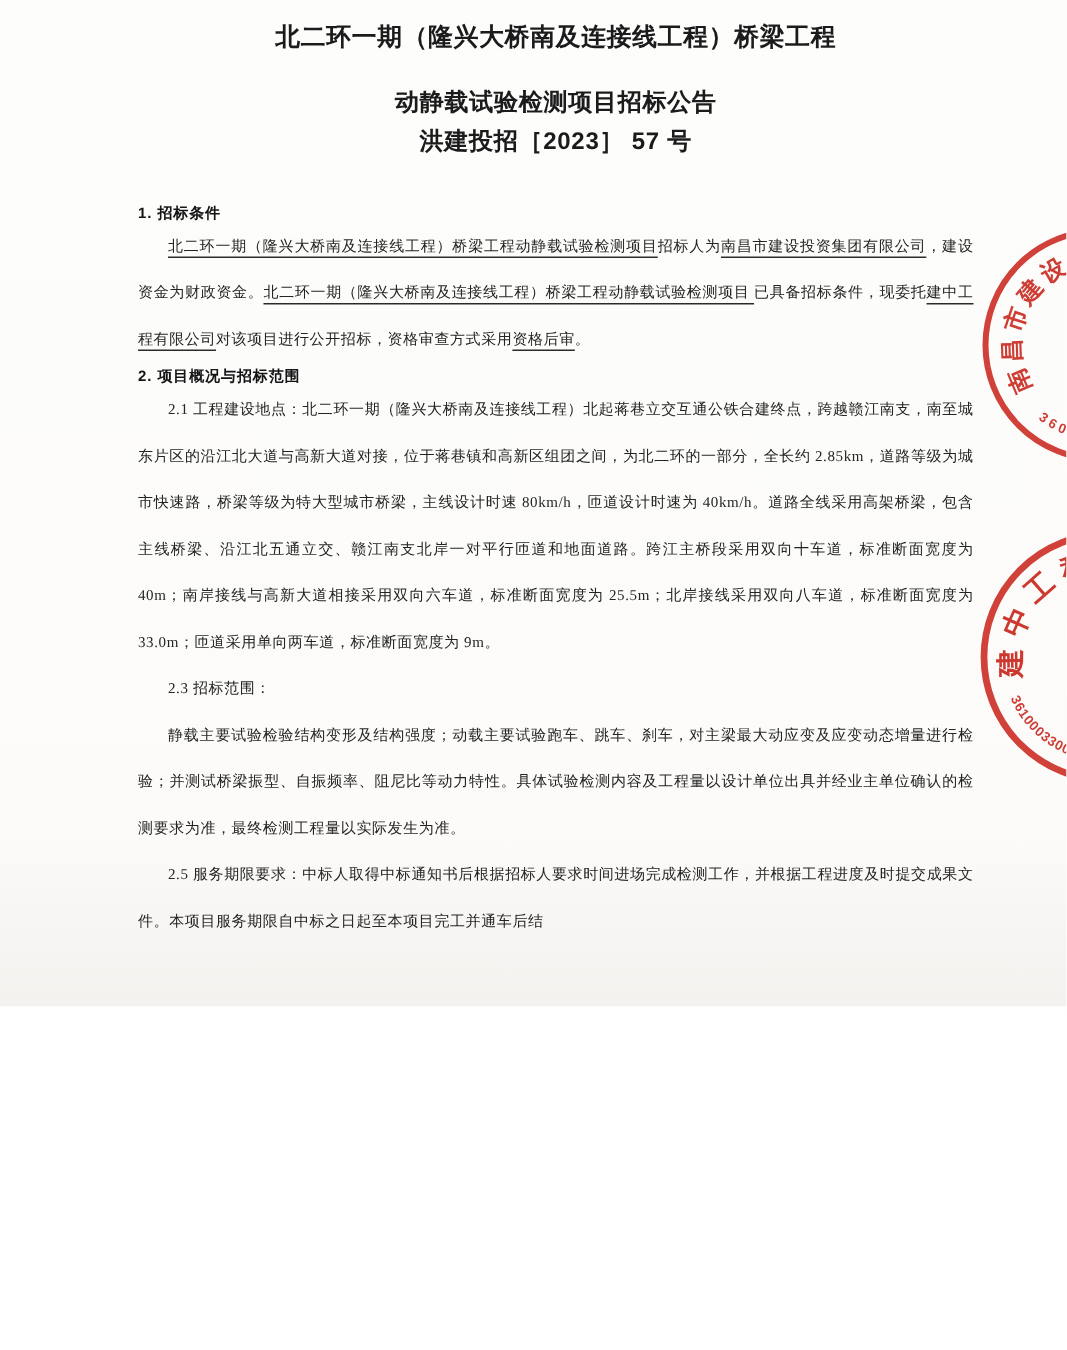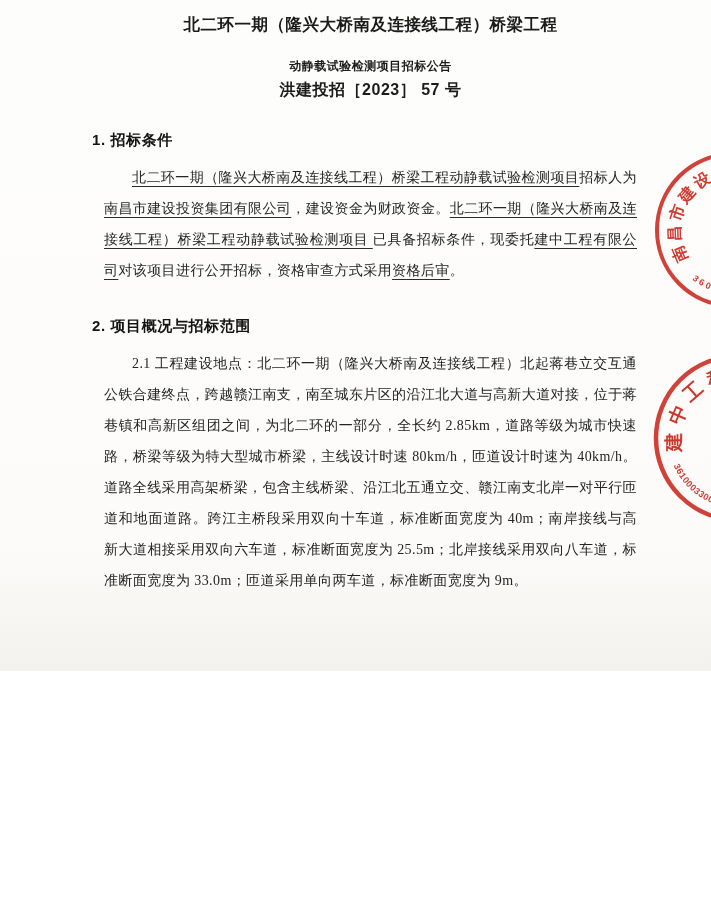--- a/index.html
+++ b/index.html
@@ -14,31 +14,31 @@
   }
   .content{
     position:absolute;left:92px;top:0;width:557px;
   }
   .doc-title{
     font-family:"Liberation Sans","DejaVu Sans",sans-serif;
     font-weight:bold;color:#1b1b1b;
     text-align:center;letter-spacing:0.5px;
   }
   .t1{font-size:16.5px;margin:14px 0 0 0;}
-  .t2{font-size:12px;margin:22px 0 0 0;}
+  .t2{font-size:16px;margin:22px 0 0 0;}
   .t3{font-size:16px;margin:5px 0 0 0;}
   .sec-heading{
     font-family:"Liberation Sans","DejaVu Sans",sans-serif;
-    font-weight:bold;font-size:15px;color:#141414;
+    font-weight:bold;font-size:10px;color:#141414;
     letter-spacing:0.6px;margin:0;
   }
   .h1x{margin-top:30px;}
-  .h2x{margin-top:31px;}
+  .h2x{margin-top:2px;}
   p.body{
-    margin:12px;font-size:14px;line-height:31px;
+    margin:0;font-size:10px;line-height:31px;
     letter-spacing:0.4px;text-align:justify;text-indent:2em;
     color:#242424;
   }
   .p1{margin-top:8px;}
   .p21{margin-top:11px;}
   .p22{margin-top:6px;line-height:30px;}
   .p23{margin-top:4px;line-height:28px;}
   .p23b{margin-top:2px;line-height:30px;}
   .p24{margin-top:6px;line-height:30px;}
   .p25{margin-top:3px;line-height:31px;}
@@ -67,20 +67,23 @@
     <div class="doc-title t2">动静载试验检测项目招标公告</div>
     <div class="doc-title t3">洪建投招［2023］ 57 号</div>
 
     <div class="sec-heading h1x">1. 招标条件</div>
 
     <p class="body p1"><span class="u">北二环一期（隆兴大桥南及连接线工程）桥梁工程动静载试验检测项目</span><span>招标人为</span><span class="u">南昌市建设投资集团有限公司</span><span>，建设资金为财政资金。</span><span class="u">北二环一期（隆兴大桥南及连接线工程）桥梁工程动静载试验检测项目 </span><span>已具备招标条件，现委托</span><span class="u">建中工程有限公司</span><span>对该项目进行公开招标，资格审查方式采用</span><span class="u">资格后审</span><span>。</span></p>
 
     <div class="sec-heading h2x">2. 项目概况与招标范围</div>
 
     <p class="body p21">2.1 工程建设地点：北二环一期（隆兴大桥南及连接线工程）北起蒋巷立交互通公铁合建终点，跨越赣江南支，南至城东片区的沿江北大道与高新大道对接，位于蒋巷镇和高新区组团之间，为北二环的一部分，全长约 2.85km，道路等级为城市快速路，桥梁等级为特大型城市桥梁，主线设计时速 80km/h，匝道设计时速为 40km/h。道路全线采用高架桥梁，包含主线桥梁、沿江北五通立交、赣江南支北岸一对平行匝道和地面道路。跨江主桥段采用双向十车道，标准断面宽度为 40m；南岸接线与高新大道相接采用双向六车道，标准断面宽度为 25.5m；北岸接线采用双向八车道，标准断面宽度为 33.0m；匝道采用单向两车道，标准断面宽度为 9m。</p>
+    <p class="body p23">2.3 招标范围：</p>
+    <p class="body p23b">静载主要试验检验结构变形及结构强度；动载主要试验跑车、跳车、刹车，对主梁最大动应变及应变动态增量进行检验；并测试桥梁振型、自振频率、阻尼比等动力特性。具体试验检测内容及工程量以设计单位出具并经业主单位确认的检测要求为准，最终检测工程量以实际发生为准。</p>
+    <p class="body p25">2.5 服务期限要求：中标人取得中标通知书后根据招标人要求时间进场完成检测工作，并根据工程进度及时提交成果文件。本项目服务期限自中标之日起至本项目完工并通车后结</p>
 
   </div>
 
   <svg class="seal seal-1" width="160" height="162" viewBox="0 0 160 162">
     <defs>
       <path id="s1arc" d="M 36.6 110.4 A 53 53 0 1 1 123.4 110.4" fill="none"></path>
       <path id="s1num" d="M 34.7 125.3 A 64 64 0 0 0 116.7 132.4" fill="none"></path>
     </defs>
     <circle cx="80" cy="80" r="76" fill="none" stroke="#c9281e" stroke-width="4" opacity="0.88"></circle>
     <text font-size="16" fill="#c9281e" letter-spacing="3" opacity="0.9">

